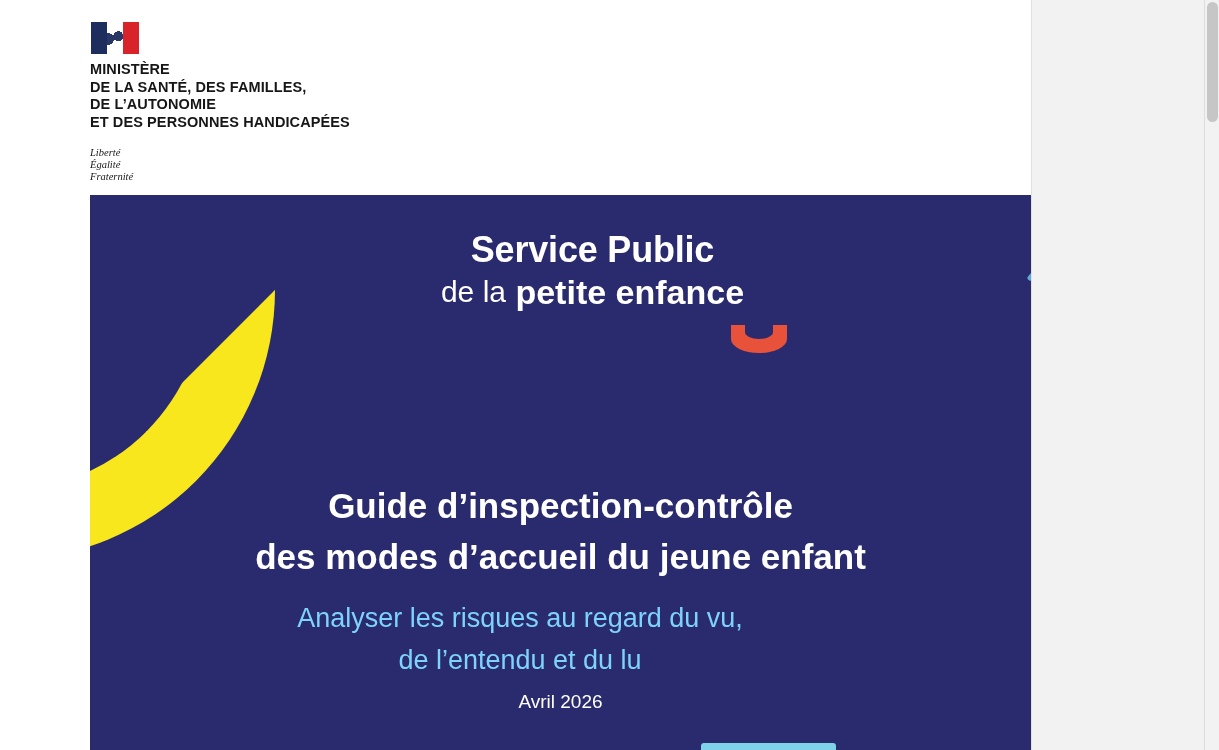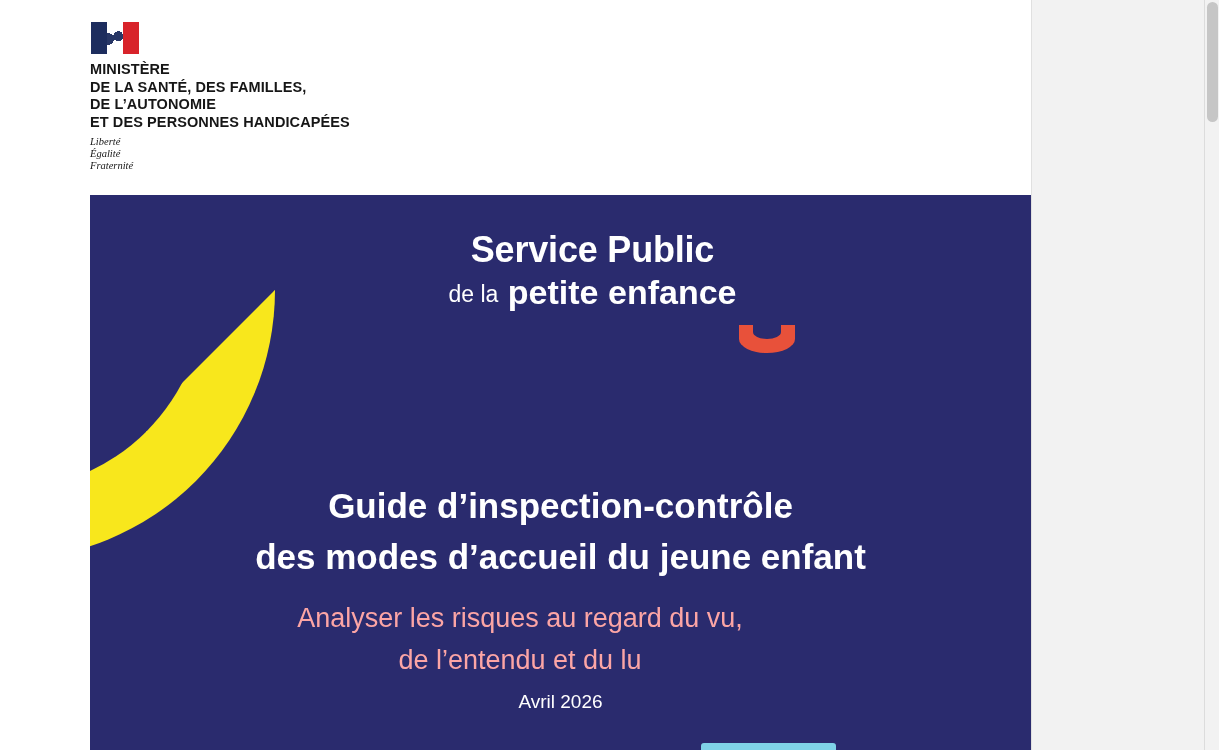--- a/index.html
+++ b/index.html
@@ -95,21 +95,21 @@
     font-family: "Liberation Sans", sans-serif;
     font-weight: bold;
     font-size: 14.5px;
     line-height: 17.6px;
     letter-spacing: 0.1px;
     color: #161616;
     text-transform: uppercase;
     white-space: pre-line;
   }
   .devise {
-    margin-top: 5px;
+    margin-top: 16px;
     font-family: "Liberation Serif", serif;
     font-style: italic;
     font-size: 10.5px;
     line-height: 11.6px;
     color: #161616;
     white-space: pre-line;
   }
 
   
   .hero {
@@ -154,21 +154,21 @@
     display: inline-block;
     position: relative;
   }
   .sppe-row2 {
     font-size: 34px;
     line-height: 40px;
     display: block;
     margin-top: 2px;
   }
   .sppe-small {
-    font-size: 23px;
+    font-size: 30px;
     font-weight: normal;
     vertical-align: 2px;
   }
   .sppe-strong {
     font-weight: bold;
     font-size: 34px;
   }
   .waves {
     position: absolute;
     left: 585px;
@@ -209,21 +209,21 @@
     line-height: 51px;
     letter-spacing: 0px;
     white-space: pre-line;
   }
   .cover-subtitle {
     position: absolute;
     left: 0;
     top: 402px;
     width: 860px;
     text-align: center;
-    color: #fca5a5;
+    color: #7dd3fc;
     font-size: 27px;
     font-weight: normal;
     line-height: 42px;
     white-space: pre-line;
   }
   .cover-date {
     position: absolute;
     left: 0;
     top: 495px;
     width: 941px;

